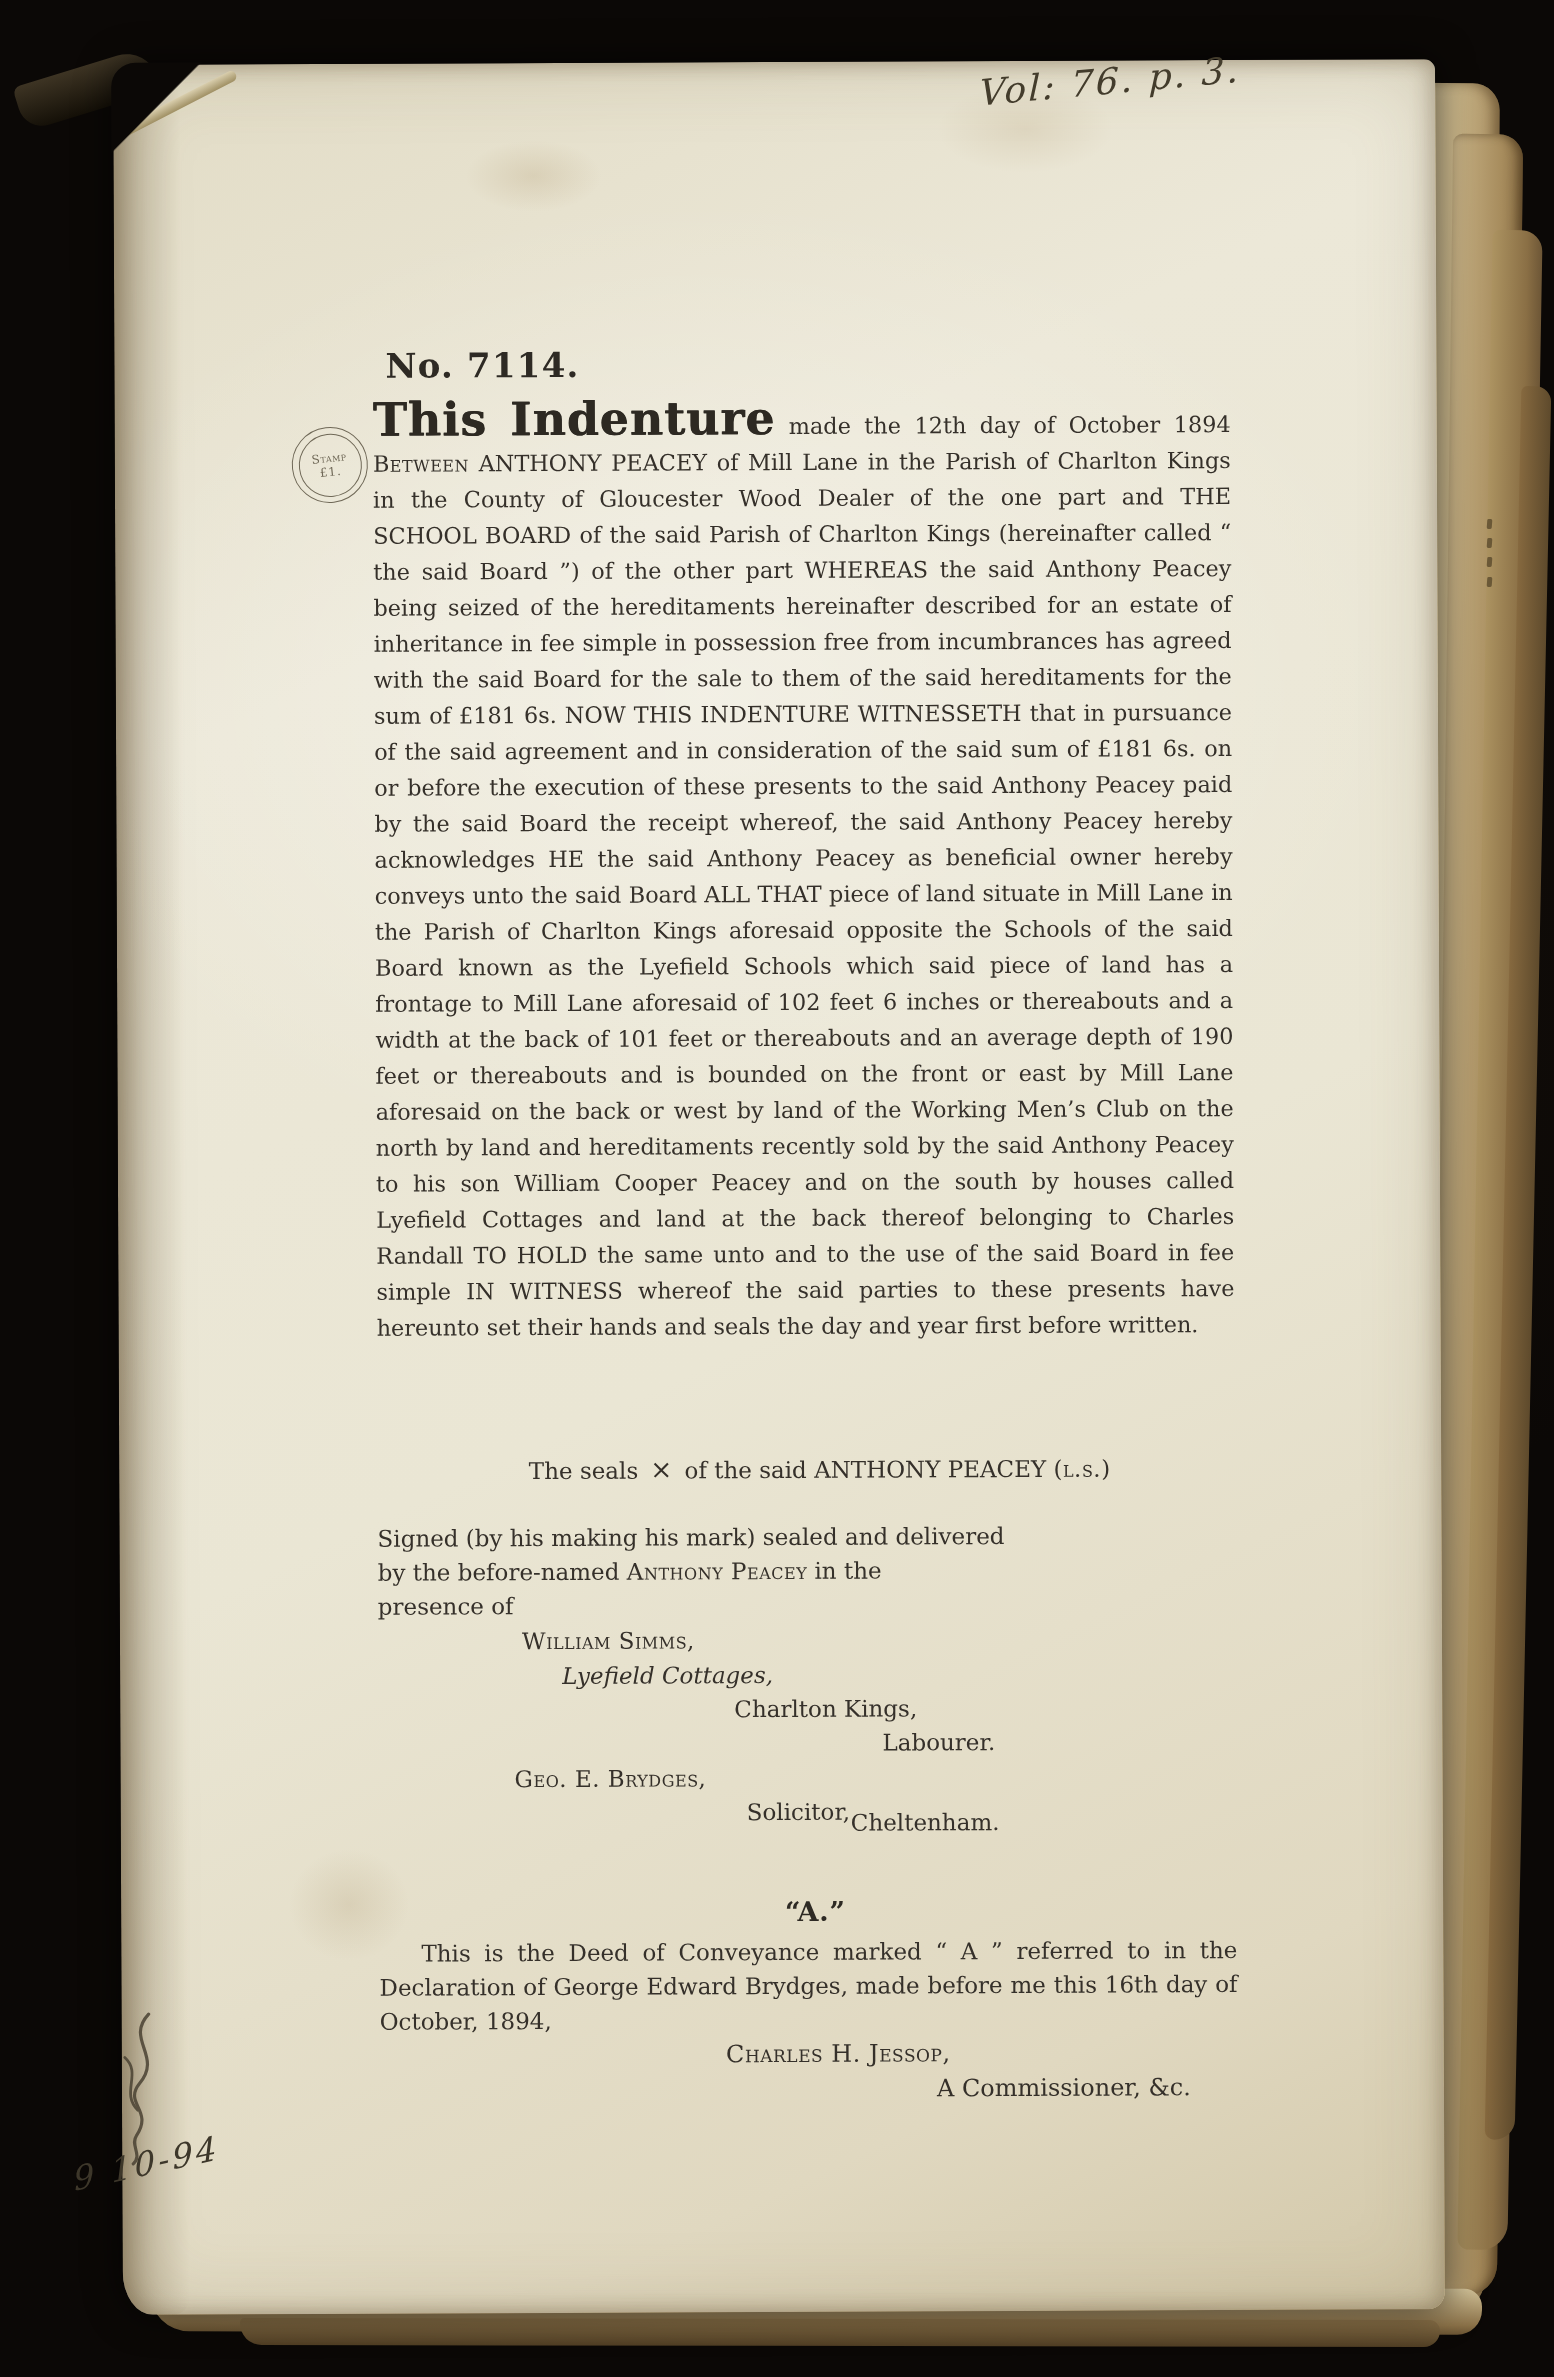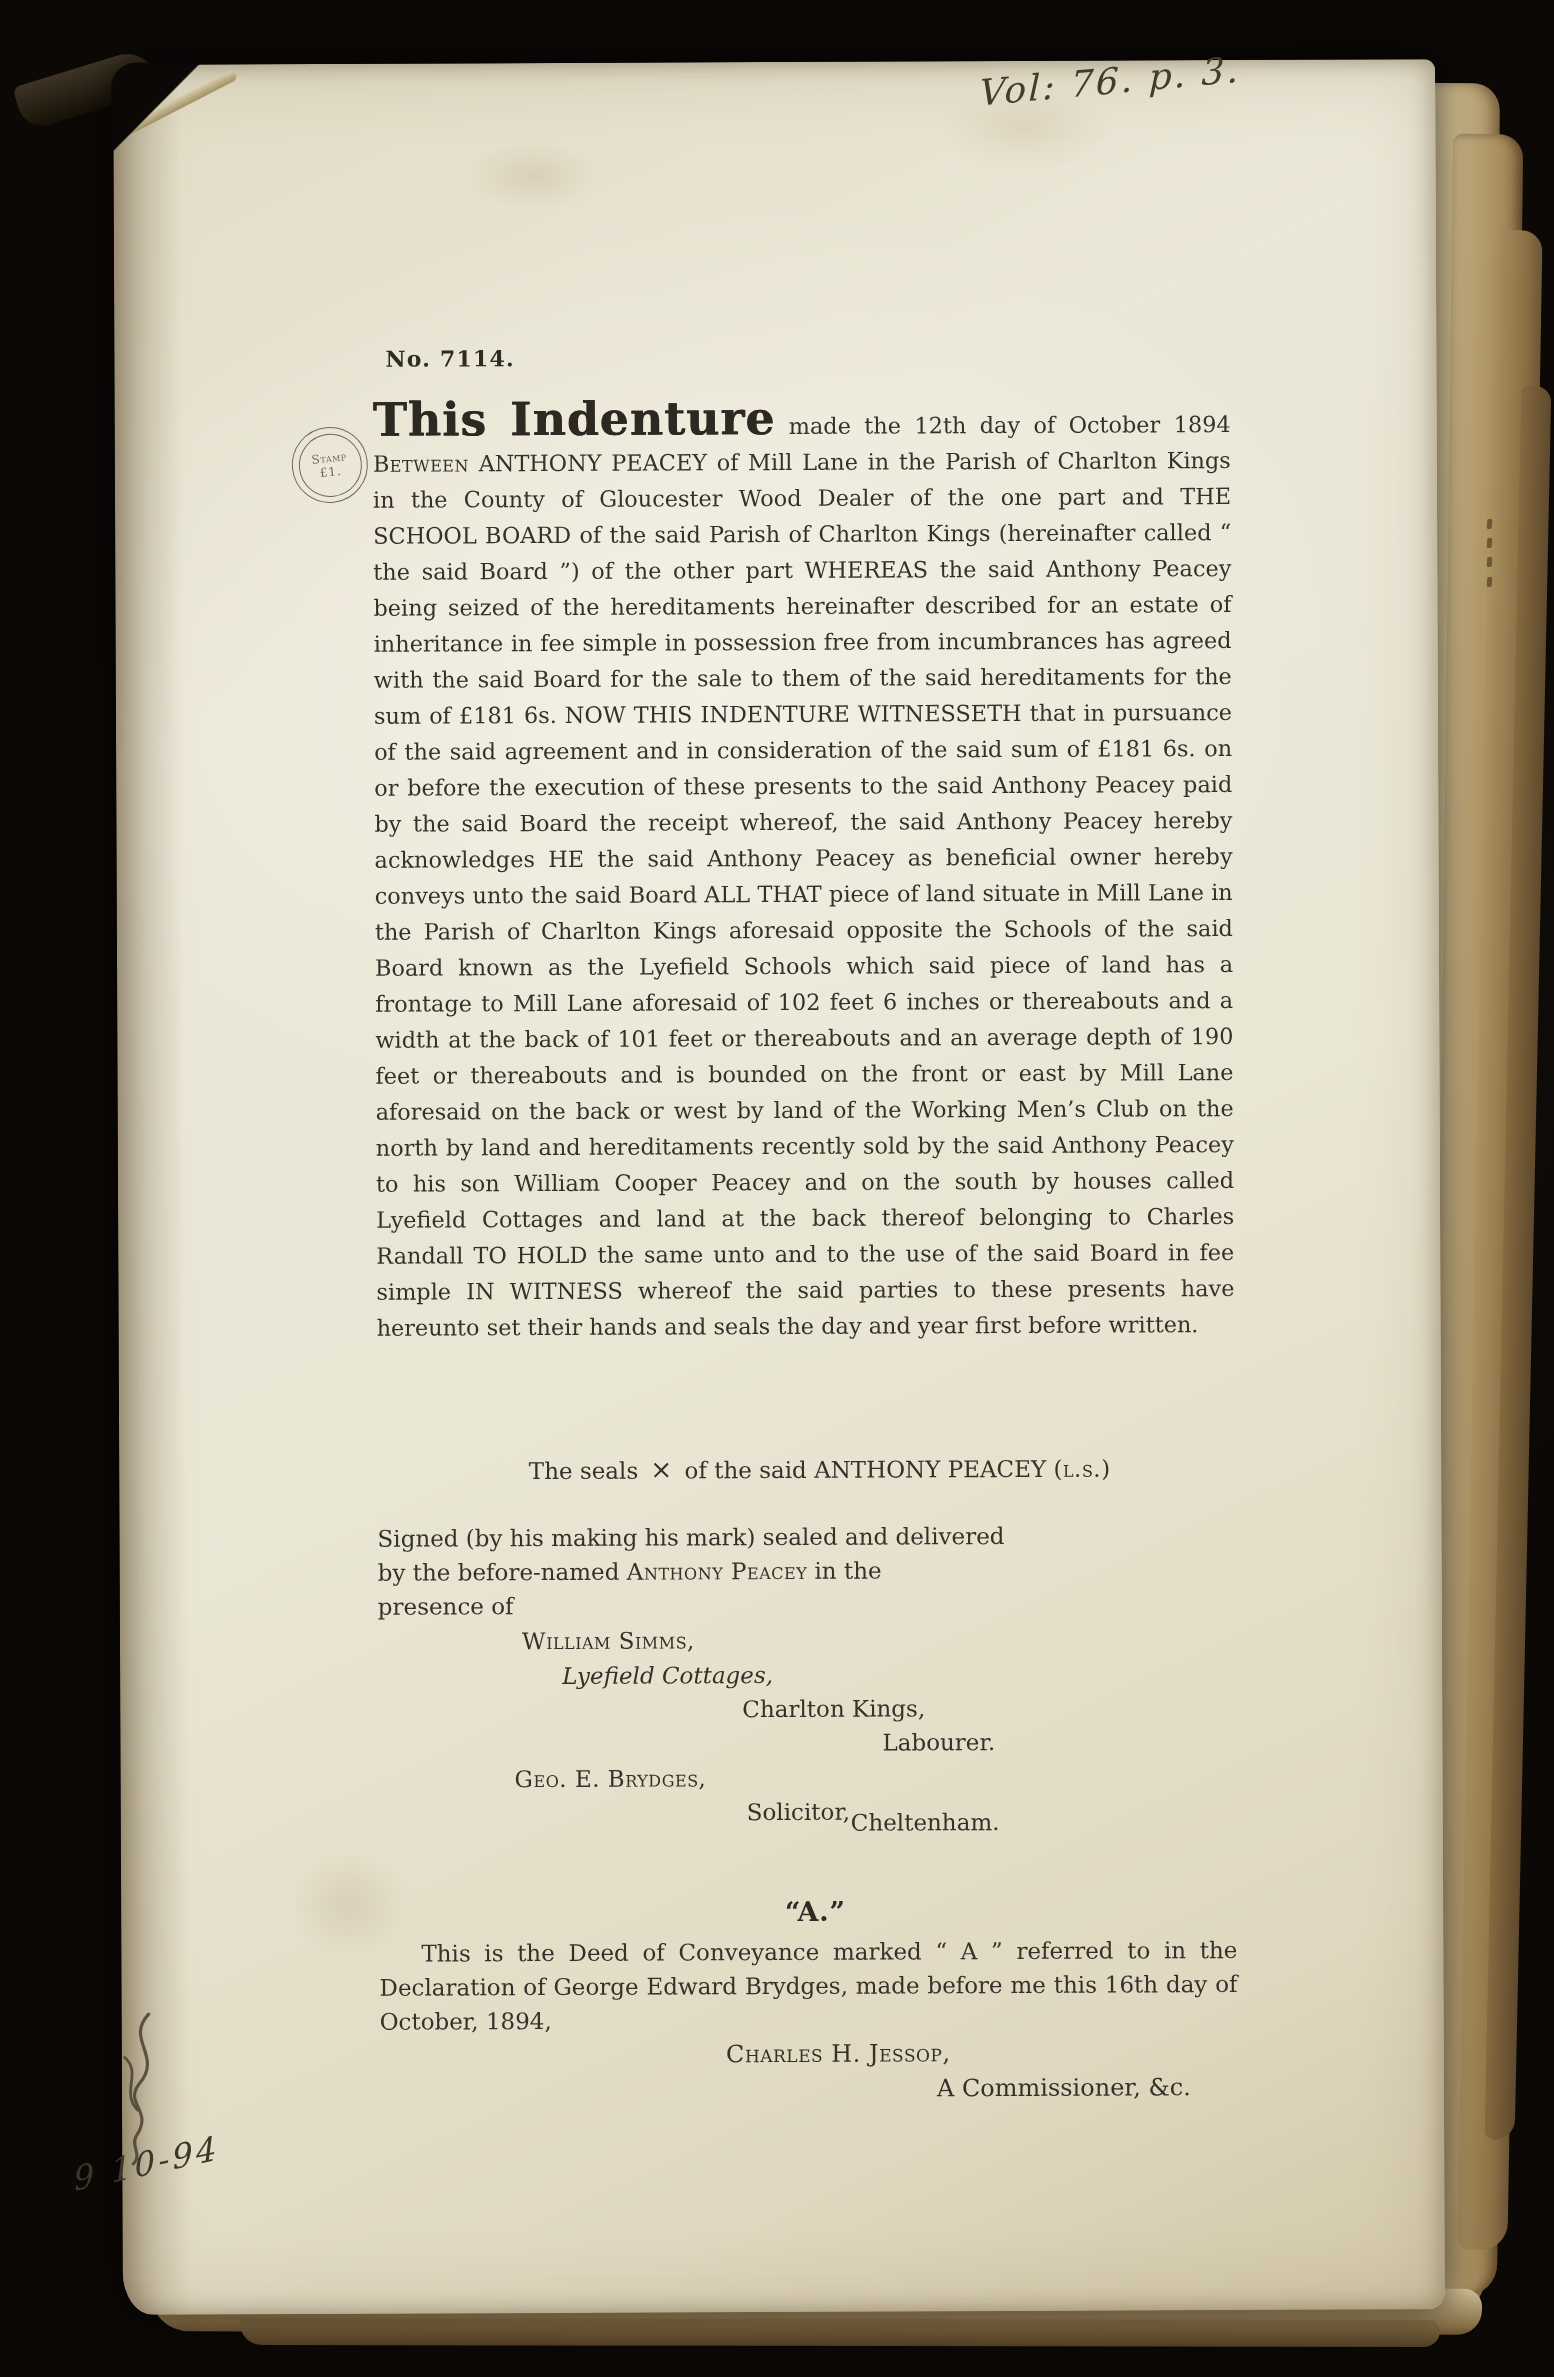--- a/index.html
+++ b/index.html
@@ -69,21 +69,21 @@
 
   
   .hand { font-style:italic; color:#433c2c; }
   .vol-note { position:absolute; left:866px; top:0px; font-size:36px; letter-spacing:2.4px;
     transform:rotate(-5deg) skewX(-7deg); white-space:nowrap; z-index:3; }
   .ledger-note { position:absolute; left:-50px; top:2079px; font-size:33px; letter-spacing:3.2px;
     transform:rotate(-12deg) skewX(-9deg); white-space:nowrap; z-index:3; color:#3d372a; }
   .scribble { position:absolute; left:-21px; top:1943px; z-index:3; opacity:.85; }
 
   
-  .doc-number { position:absolute; left:271px; top:282px; font-size:22px; font-weight:bold;
+  .doc-number { position:absolute; left:271px; top:282px; font-size:34px; font-weight:bold;
     letter-spacing:1.2px; color:#2e2a24; z-index:3; }
 
   .stamp { position:absolute; left:177px; top:363px; width:74px; height:74px; z-index:3;
     border:1.6px solid #6f6857; border-radius:50%; transform:rotate(-6deg);
     display:flex; align-items:center; justify-content:center; color:#6f6857; }
   .stamp-inner { width:61px; height:61px; border:0.8px solid #6f6857; border-radius:50%;
     display:flex; flex-direction:column; align-items:center; justify-content:center;
     font-size:12px; line-height:14.4px; letter-spacing:0.8px; }
 
   .sc { font-variant:small-caps; letter-spacing:0.5px; }
@@ -97,21 +97,21 @@
     font-size:23px; text-align:center; padding-left:27px; box-sizing:border-box; white-space:nowrap; }
   .mark-x { font-size:26.4px; padding:0 4.8px; }
 
   .attestation { position:absolute; left:258px; top:1458px; width:608px; z-index:3;
     font-size:23px; line-height:34px; }
   .attestation div { white-space:nowrap; }
 
   .witness { position:absolute; font-size:23px; white-space:nowrap; z-index:3; }
   .w1 { left:402px; top:1565px; }
   .w2 { left:442px; top:1600px;font-style:italic; }
-  .w3 { left:614px; top:1634px;margin-left:8px; }
+  .w3 { left:614px; top:1634px; }
   .w4 { left:762px; top:1668px;text-align:right; }
   .w5 { left:394px; top:1703px; }
   .w6 { left:626px; top:1737px; }
   .w7 { left:730px; top:1704px;margin-top:44px; }
 
   .exhibit-heading { position:absolute; left:258px; top:1834px; width:858px; z-index:3;
     text-align:center; font-size:27px; font-weight:bold; letter-spacing:0.8px; color:#2e2a24;
     padding-left:14.4px; box-sizing:border-box; }
   .exhibit-body { position:absolute; left:258px; top:1873px; width:858px; margin:0; z-index:3;
     font-size:23px; line-height:34px; text-align:justify; text-indent:42px; }

